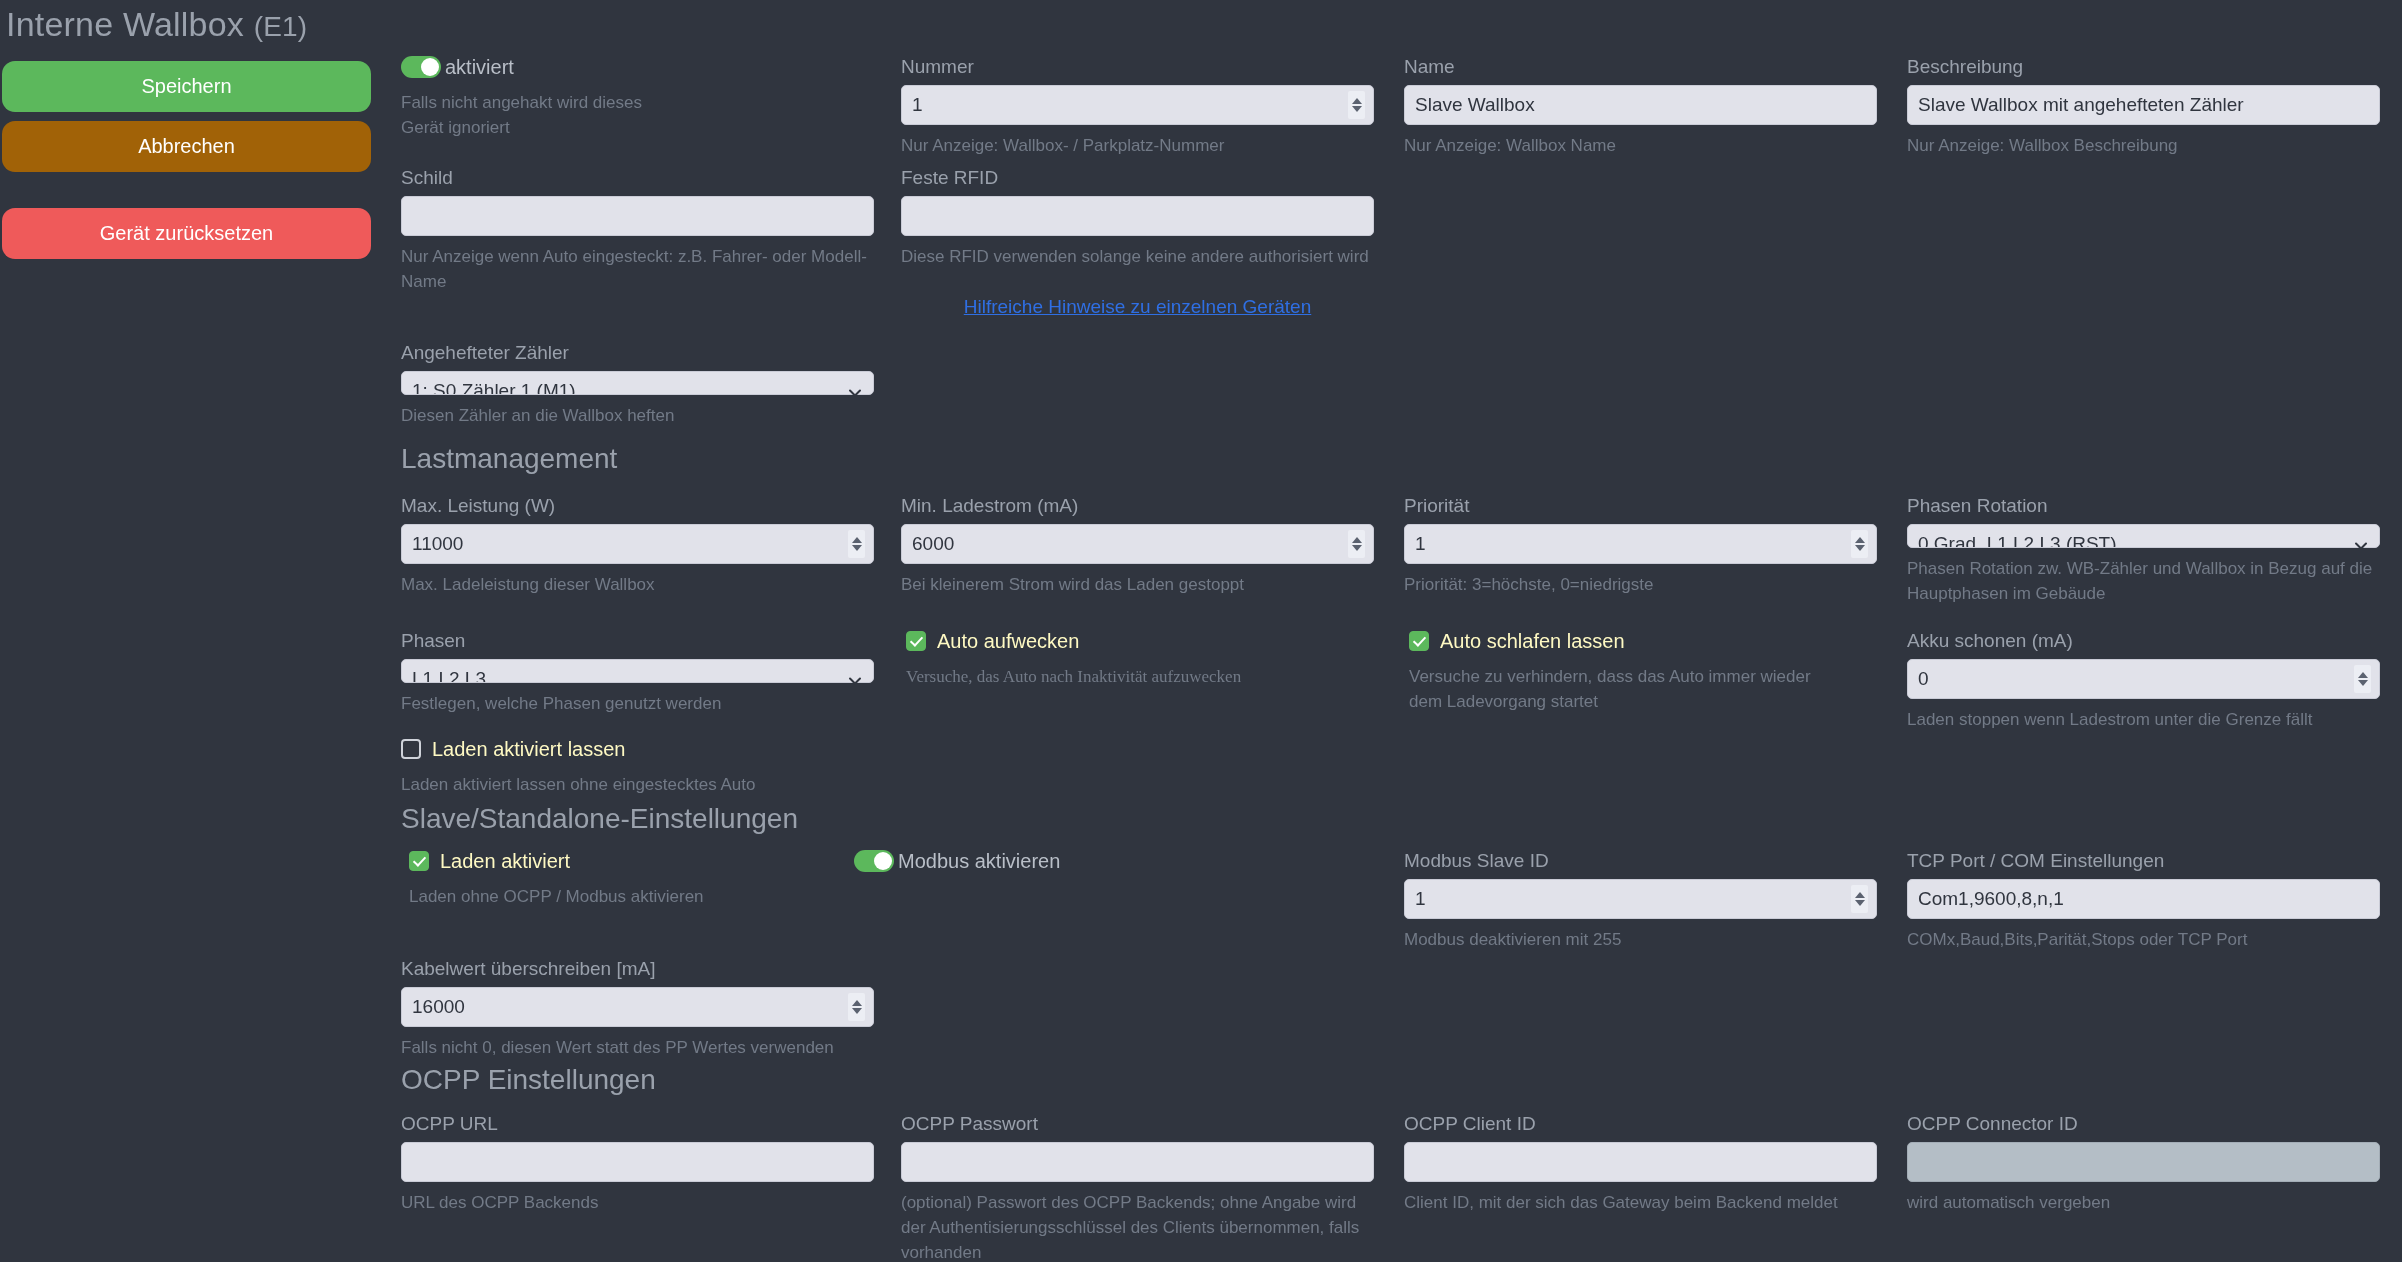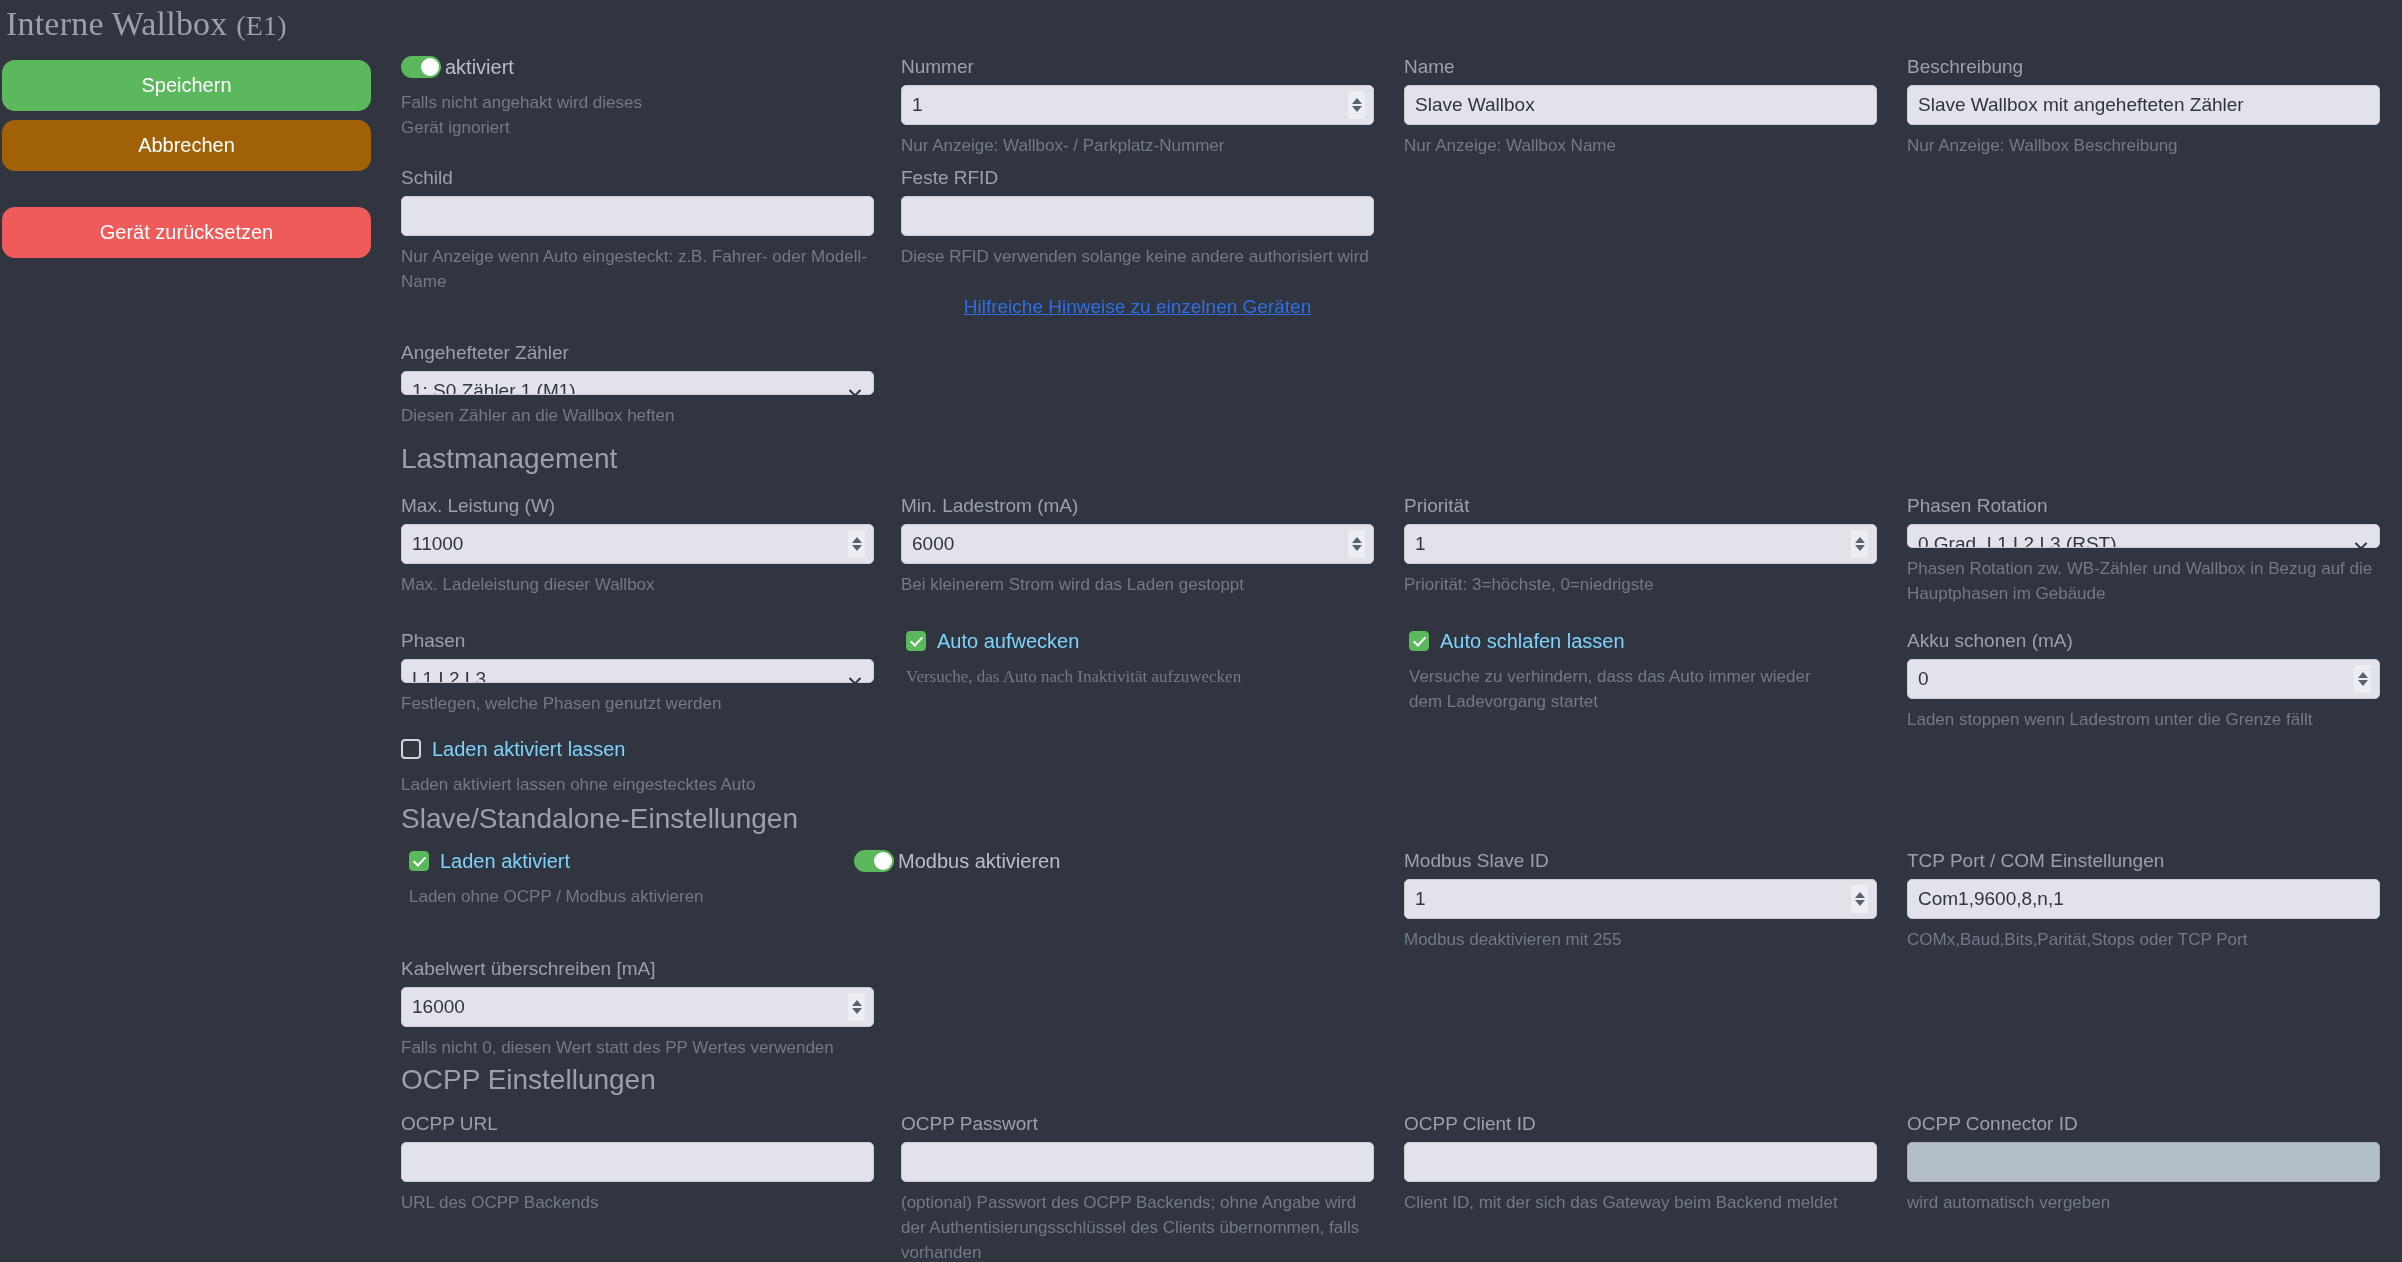--- a/index.html
+++ b/index.html
@@ -26,21 +26,20 @@
     width: 375px;
   }
   .page-title {
     color: #9aa1ac;
     font-size: 34px;
     font-weight: 400;
     line-height: 40px;
     padding: 4px 0 0 6px;
     letter-spacing: 0.2px;
     white-space: nowrap;
-    font-family: Liberation Serif, serif;
   }
   .page-title .suffix { font-size: 28px; }
 
   .btn {
     display: block;
     width: 369px;
     margin: 0 0 0 2px;
     border: none;
     border-radius: 13px;
     color: #ffffff;
@@ -179,21 +178,21 @@
   .cbox.off { background: #31363f; border: 2px solid #cfd3da; }
   .cbox.on::after {
     content: "";
     position: absolute;
     left: 6px; top: 2px;
     width: 5px; height: 10px;
     border: solid #ffffff;
     border-width: 0 2.6px 2.6px 0;
     transform: rotate(43deg);
   }
-  .check-label { color: #7dd3fc; font-size: 20px; line-height: 22px; white-space: nowrap; }
+  .check-label { color: #fef9c3; font-size: 20px; line-height: 22px; white-space: nowrap; }
 
   
   .section-h {
     color: #9aa1ac;
     font-size: 28px;
     font-weight: 400;
     line-height: 32px;
     white-space: nowrap;
   }
 

